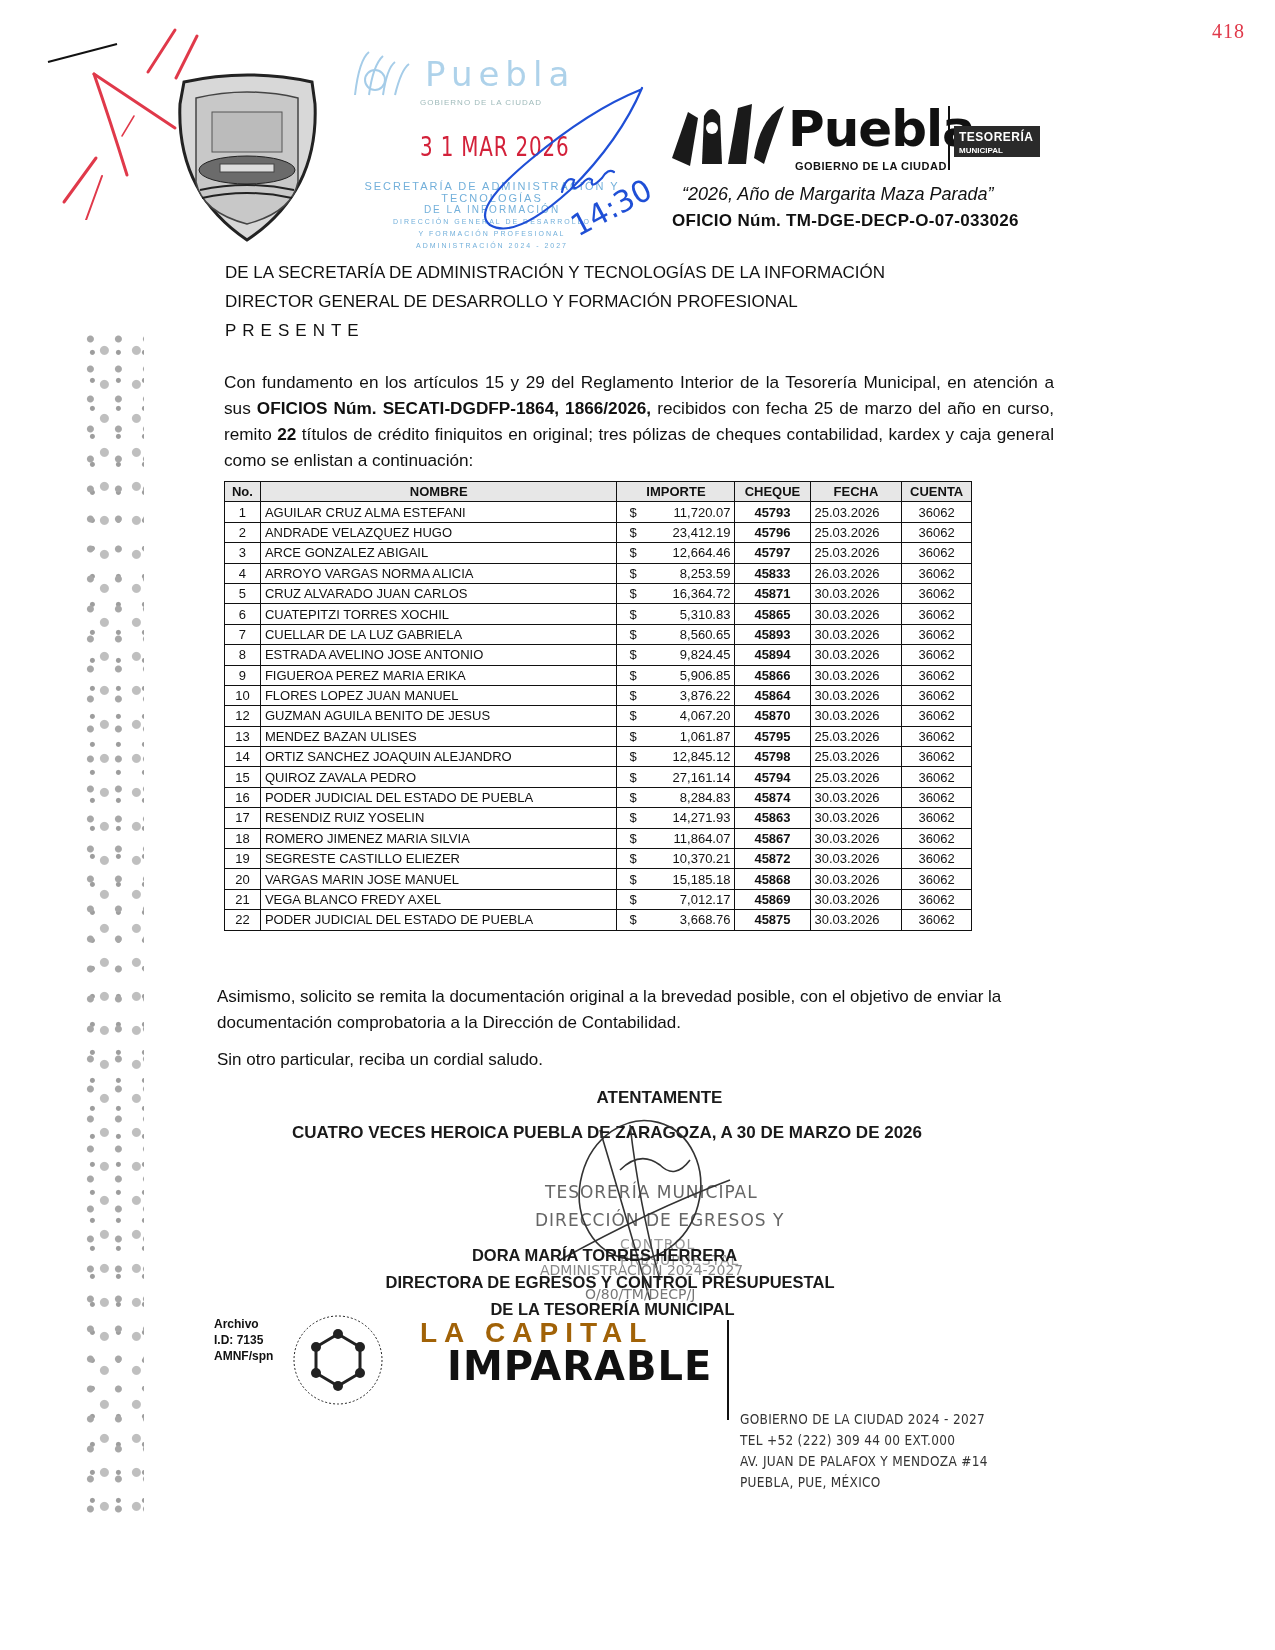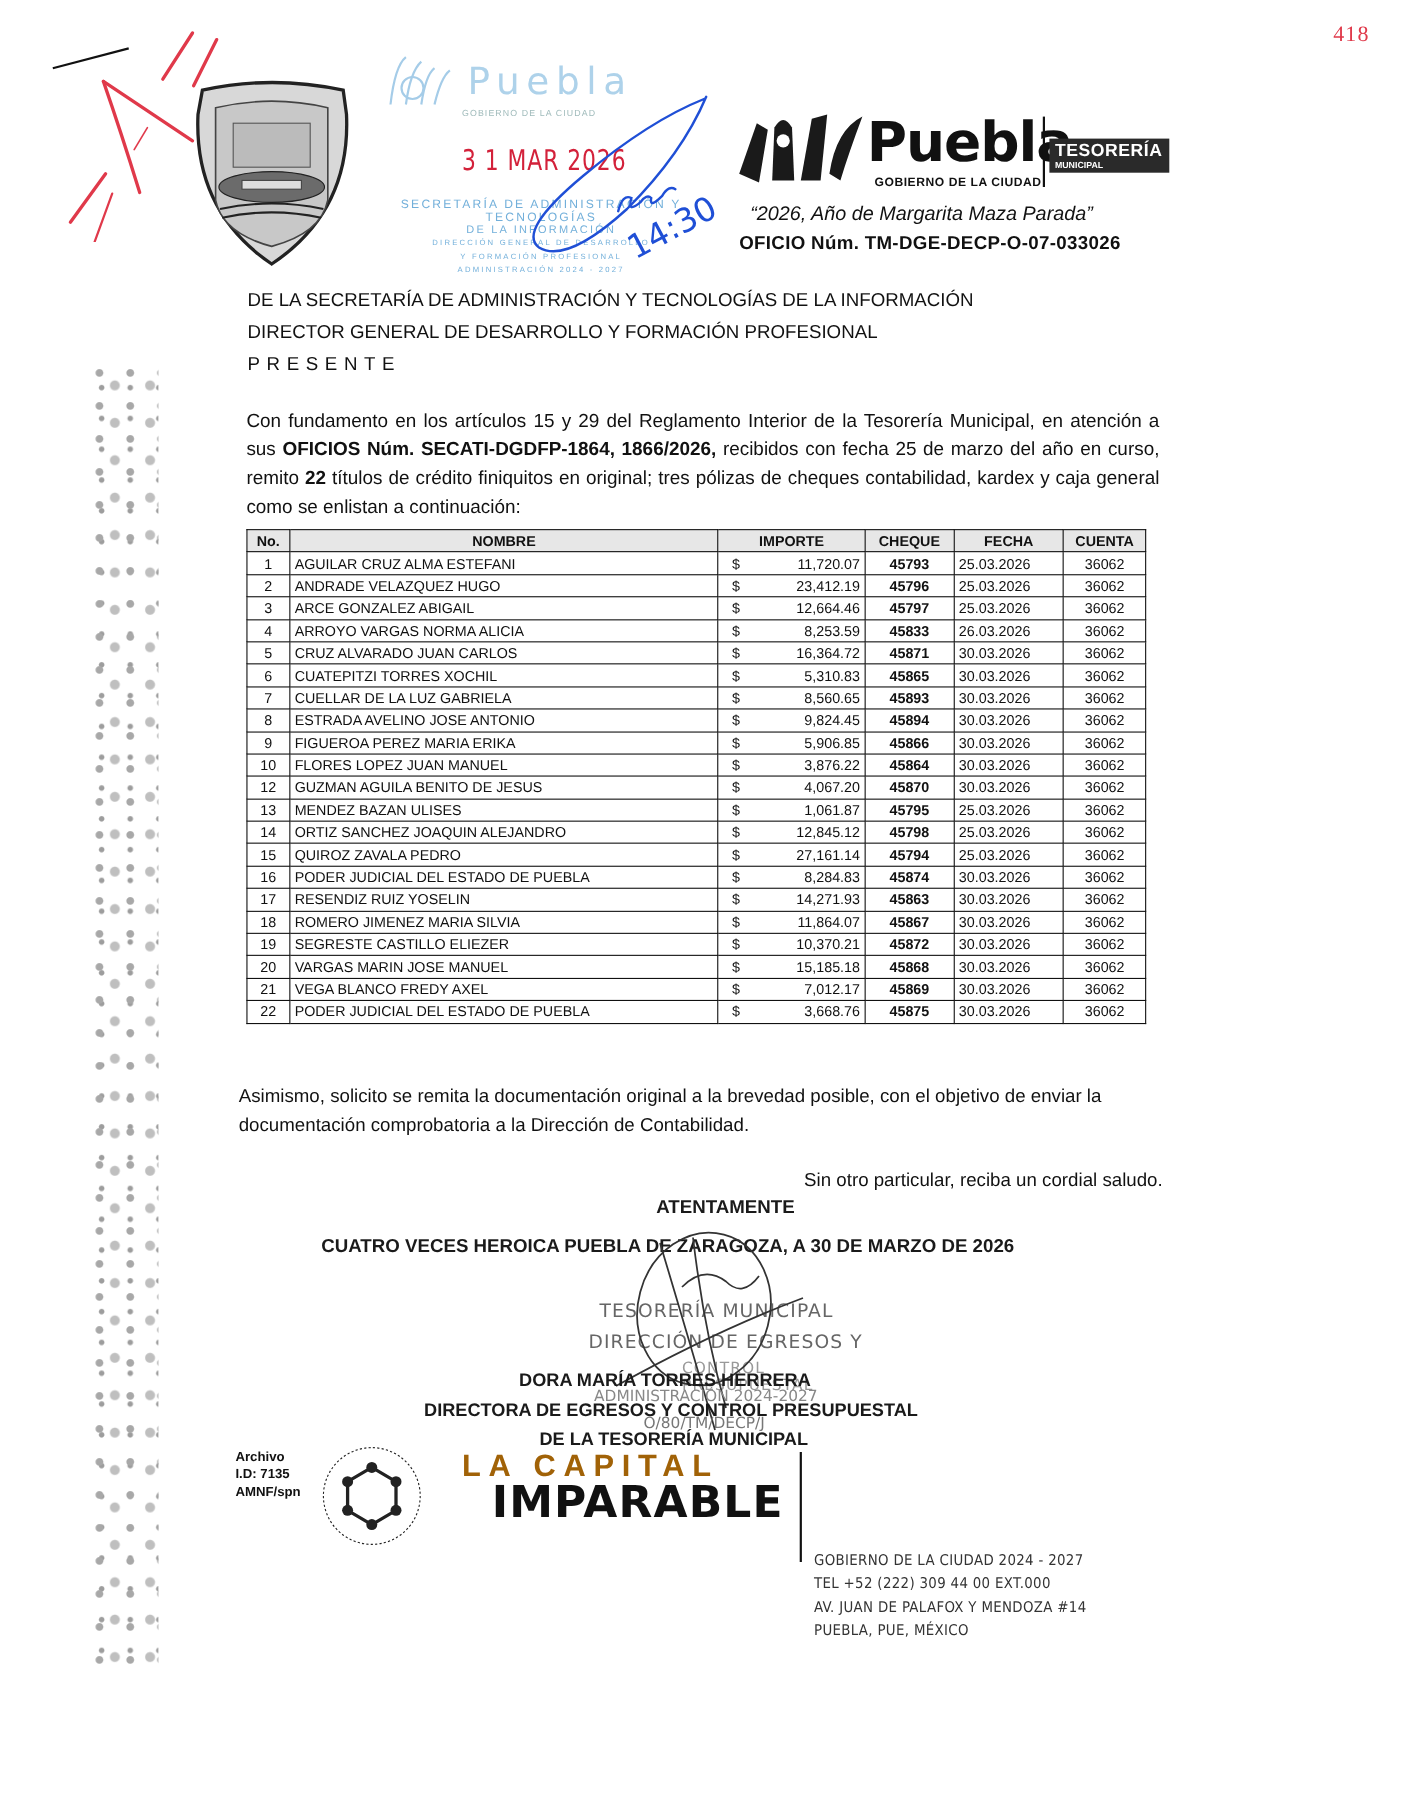--- a/index.html
+++ b/index.html
@@ -31,48 +31,48 @@
   .stamp-date { left: 420px; top: 132px; color: #d3213a; font-size: 26px; font-family: "DejaVu Sans Condensed", "DejaVu Sans", sans-serif; letter-spacing: 1px; transform: scaleX(0.85); transform-origin: left; }
   .stamp-dept { left: 322px; top: 180px; width: 340px; color: #5aa2d4; font-size: 10px; text-align:center; letter-spacing: 2px; line-height: 12px; opacity: .85;}
   .blue-ink { left: 470px; top: 80px; }
 
   
   .logo-art { left: 668px; top: 98px; width: 118px; height: 72px; }
   .logo-puebla { left: 788px; top: 102px; font-size: 50px; font-weight: bold; color:#111; font-family:"DejaVu Sans", sans-serif; letter-spacing: -1px; line-height: 54px;}
   .logo-gob { left: 795px; top: 160px; font-size: 11px; font-weight: bold; letter-spacing: .5px; color:#111;}
   .logo-divider { left: 948px; top: 106px; width: 2px; height: 64px; background:#111;}
   .logo-teso { left: 954px; top: 126px; background: #2a2a2a; color:#fff; padding: 3px 6px 2px 5px; }
-  .logo-teso .t1 { font-size: 16px; font-weight: bold; letter-spacing: .5px; line-height: 17px; display:block;}
+  .logo-teso .t1 { font-size: 12px; font-weight: bold; letter-spacing: .5px; line-height: 17px; display:block;}
   .logo-teso .t2 { font-size: 8px; font-weight: bold; line-height: 9px; display:block;}
   .motto { left: 682px; top: 184px; font-size: 18px; font-style: italic; color:#111; }
   .oficio { left: 672px; top: 211px; font-size: 17px; font-weight: bold; color:#111; letter-spacing: .3px;}
 
   
   .addr { left: 225px; top: 258px; font-size: 17px; line-height: 29px; color:#111; }
   .addr .name { font-weight: bold; font-size: 17px; }
   .addr .presente { letter-spacing: 6px; }
 
   .para { left: 224px; top: 369px; width: 830px; font-size: 17.2px; line-height: 26px; text-align: justify; color:#111; }
   .para b { font-weight: bold; }
 
   
-  .tbl { left: 224px; top: 481px; width: 818px; border-collapse: collapse; font-size: 13px; color:#111; }
+  .tbl { left: 224px; top: 481px; width: 748px; border-collapse: collapse; font-size: 13px; color:#111; }
   .tbl th, .tbl td { border: 1.6px solid #111; padding: 0 4px; height: 19.4px; line-height: 19px; white-space: nowrap; }
   .tbl th { background: #e7e7e7; font-weight: bold; font-size: 13px; text-align:center; }
   .tbl td.no { text-align: center; width: 28px; }
   .tbl td.name { width: 362px; }
   .tbl td.imp { width: 118px; position: relative; text-align: right; }
   .tbl td.imp .cur { position: absolute; left: 12px; }
   .tbl td.chq { width: 68px; text-align: center; font-weight: bold; }
   .tbl td.fecha { width: 86px; text-align: left; }
   .tbl td.cta { width: 62px; text-align: center; }
 
   .closing { left: 217px; top: 984px; width: 840px; font-size: 17px; line-height: 26px; color:#111; }
   .closing p { margin: 0; }
-  .closing p.p2 { margin-top: 24px; text-align: right; }
+  .closing p.p2 { margin-top: 11px; }
 
   .atent { left: 0; width: 1245px; top: 1088px; text-align:center; font-size: 17px; font-weight: bold; padding-left: 37px; }
   .ciudad { left: 292px; top: 1123px; font-size: 17px; font-weight: bold; }
 
   .sig-stamp { left: 500px; top: 1130px; width: 300px; height: 140px; color:#777; }
   .sig-stamp .l { position:absolute; font-family: "DejaVu Sans", sans-serif; color:#666; font-size: 17px; letter-spacing: 1px; }
 
   .signer { left: 0; width: 1245px; text-align: center; font-size: 16.5px; font-weight: bold; line-height: 26px; }
   .signer.s1 { top: 1242px; left: -18px; }
   .signer.s2 { top: 1269px; left: 0; width: 1220px; }

